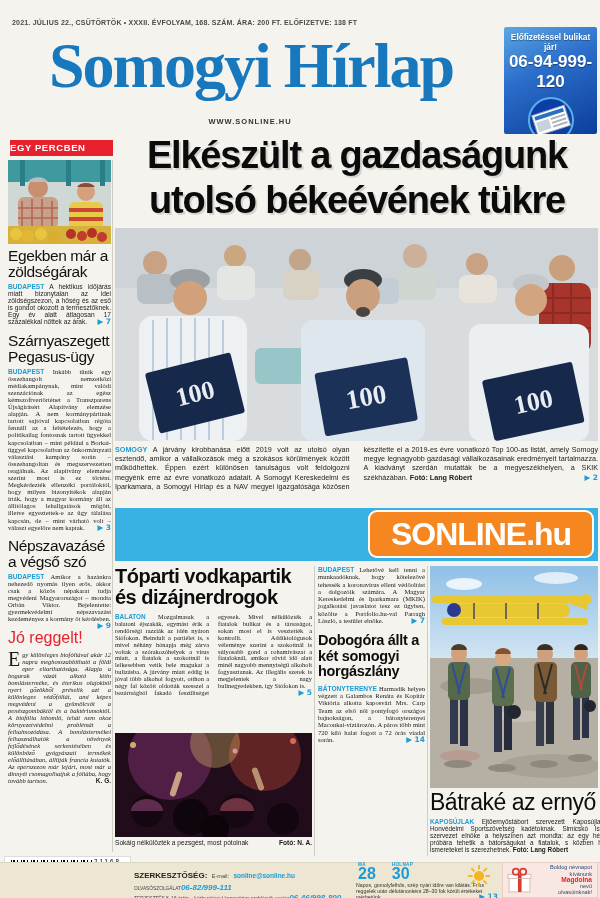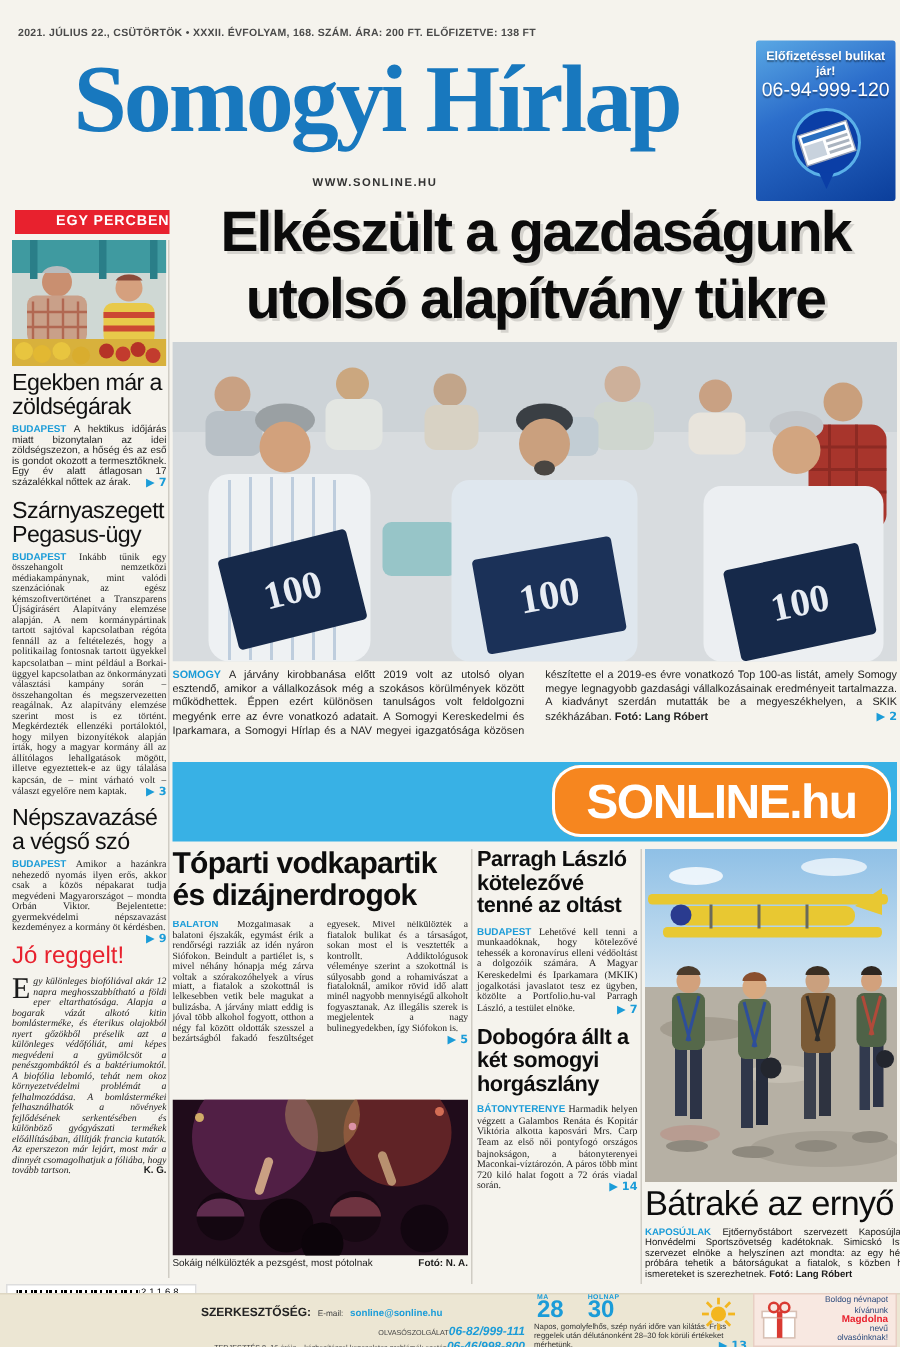--- a/index.html
+++ b/index.html
@@ -11,44 +11,44 @@
   .dateline{position:absolute;left:12px;top:19px;font-size:7px;color:#4a4a4a;letter-spacing:.2px;font-weight:bold}
   .mast-title{position:absolute;left:4px;top:24px;width:494px;text-align:center;
               font-family:"Liberation Serif",serif;font-weight:bold;font-size:64px;line-height:1.3;
               color:#1878be;letter-spacing:-2px}
   .website{position:absolute;left:0;top:117px;width:500px;text-align:center;font-size:7.5px;
            font-weight:bold;color:#333;letter-spacing:1px}
   .sub-ad{position:absolute;left:504px;top:27px;width:93px;height:107px;border-radius:2px;
           background:linear-gradient(155deg,#5aa8e4 0%,#2c6ecb 40%,#0b3e9b 100%);
           color:#fff;text-align:center;overflow:hidden}
   .sub-ad .l1{font-size:8.3px;font-weight:bold;margin-top:5px;text-shadow:0 1px 1px rgba(0,0,0,.4)}
-  .sub-ad .l2{font-size:13px;font-weight:normal;text-shadow:0 1px 1px rgba(0,0,0,.4)}
+  .sub-ad .l2{font-size:17px;font-weight:bold;text-shadow:0 1px 1px rgba(0,0,0,.4)}
   .sub-ad svg{margin-top:2px}
 
   
   .kicker{position:absolute;left:10px;top:140px;width:103px;height:16px;background:#e8212e;color:#fff;
-          font-weight:bold;font-size:9.5px;line-height:16px;text-align:right;letter-spacing:.6px}
+          font-weight:bold;font-size:9.5px;line-height:16px;text-align:left;letter-spacing:.6px}
   .headline{position:absolute;left:116px;top:133px;width:482px;text-align:center;font-weight:700;
             font-size:38px;line-height:45px;letter-spacing:-1.2px;color:#0b0b0b;
             text-shadow:2px 2px 0 rgba(0,0,0,.13)}
   .main-photo{position:absolute;left:115px;top:228px;width:483px;height:213px}
   .main-caption{position:absolute;left:115px;top:445px;width:483px;font-size:7.2px;line-height:9.2px;
                 column-count:2;column-gap:14px;text-align:justify;color:#222;font-weight:500}
   .lead-word{color:#1b9cd8;font-weight:bold;font-family:"Liberation Sans",sans-serif}
   .credit{font-weight:bold}
   .pref{float:right;color:#1b9cd8;font-weight:bold;font-size:7.5px;
         font-family:"DejaVu Sans",sans-serif;padding-left:3px}
 
   
   .banner{position:absolute;left:115px;top:508px;width:483px;height:53px;background:#38b1e5}
   .banner-inner{position:absolute;left:9px;top:5px;width:250px;height:42px;
                 border:2px dashed rgba(255,255,255,.95);color:#fff;font-weight:bold;font-size:16.5px;
                 text-align:center;line-height:19px;padding-top:2px}
   .sonline-logo{position:absolute;right:4px;top:2px;width:226px;height:48px;background:#f6861f;
-                border-radius:19px;color:#fff;display:flex;align-items:center;justify-content:center;
+                border-radius:9px;color:#fff;display:flex;align-items:center;justify-content:center;
                 font-weight:700;font-size:32px;letter-spacing:-1px;box-shadow:0 0 0 2px #fff inset}
 
   
   .sidebar{position:absolute;left:8px;top:160px;width:103px;height:692px;overflow:hidden}
   .s-photo{display:block;width:103px;height:84px;margin-bottom:4px}
   .s-title{font-size:15.5px;line-height:16px;font-weight:400;letter-spacing:-.4px;color:#111;margin:3px 0 3px}
   .s-body{font-size:6.6px;line-height:7.1px;text-align:justify;color:#222;margin-bottom:7px}
   .s-body.serif{font-family:"Liberation Serif",serif}
   .jr-title{color:#e8212e;font-size:16px;font-weight:400;margin:4px 0 4px}
   .jr-body{font-family:"Liberation Serif",serif;font-style:italic;font-size:6.5px;line-height:7px;text-align:justify}
@@ -81,21 +81,21 @@
   .sky-photo{display:block;width:168px;height:222px}
   .t-ernyo{font-size:23px;font-weight:400;letter-spacing:-.5px;margin:1px 0 2px;color:#0d0d0d}
   .c3-cap{font-size:6.4px;line-height:7px;text-align:justify;font-weight:500}
 
   
   .strip{position:absolute;left:0;top:862px;width:600px;height:36px;background:#ece6d3;border-top:1px solid #ddd6c2}
   .contact{position:absolute;left:134px;top:864px;width:216px;height:32px}
   .ct-head{font-size:8px;font-weight:700;color:#222}
   .ct-email-label{font-size:5.5px;font-weight:400;color:#444}
   .ct-email{font-size:6.5px;font-weight:700;color:#1b9cd8}
-  .ct-row{display:flex;justify-content:flex-end;align-items:baseline;margin-top:1.2px}
+  .ct-row{display:flex;justify-content:flex-start;align-items:baseline;margin-top:1.2px}
   .ct-label{font-size:4.8px;color:#444}
   .ct-phone{font-size:8px;font-weight:700;font-style:italic;color:#1b9cd8;white-space:nowrap}
   .weather{position:absolute;left:356px;top:862px;width:142px;height:36px}
   .w-temps{display:flex;gap:16px;margin-left:2px}
   .w-block{text-align:left}
   .w-label{font-size:4.6px;color:#1b9cd8;font-weight:700;letter-spacing:.3px}
   .w-num{font-size:16px;font-weight:700;color:#1b9cd8;line-height:13px}
   .sun{position:absolute;right:8px;top:3px}
   .w-text{font-size:5.2px;line-height:6.1px;margin-top:2px;color:#333}
   .nameday{position:absolute;left:502px;top:862px;width:96px;height:36px;background:#f8e8e1;
@@ -126,21 +126,21 @@
         <rect x="18" y="24" width="13" height="10" fill="#c8d2dd"></rect>
         <rect x="33" y="24" width="15" height="2" fill="#aab4c0"></rect>
         <rect x="33" y="28" width="15" height="2" fill="#aab4c0"></rect>
         <rect x="33" y="32" width="15" height="2" fill="#aab4c0"></rect>
       </g>
     </svg>
   </div>
 
   <div class="kicker">EGY PERCBEN</div>
   <h1 class="headline"><span>Elkészült a gazdaságunk</span><br>
-    <span>utolsó alapítvány tükre</span></h1>
+    <span>utolsó békeévének tükre</span></h1>
 
   <svg class="main-photo" viewBox="0 0 483 213" preserveAspectRatio="none">
     <rect width="483" height="213" fill="#d8dcdf"></rect>
     <rect width="483" height="60" fill="#cdd3d7"></rect>
 
     <circle cx="40" cy="35" r="12" fill="#c9a183"></circle>
       <rect x="22" y="46" width="38" height="30" rx="8" fill="#b8c0c6"></rect>
     <circle cx="120" cy="28" r="11" fill="#cba77f"></circle>
       <rect x="102" y="38" width="38" height="34" rx="8" fill="#e3e6e2"></rect>
     <circle cx="185" cy="32" r="11" fill="#c2a58a"></circle>
@@ -273,21 +273,20 @@
       <path d="M105 78a17 13 0 0 1 34 0" fill="#6e3340"></path>
       <circle cx="100" cy="96" r="14" fill="#0c040a"></circle>
     </svg>
     <div class="p-cap">
       <span>Sokáig nélkülözték a pezsgést, most pótolnak</span>
       <span class="credit">Fotó: N. A.</span>
     </div>
   </div>
 
   <div class="col2">
-    <h2 class="t-med">Parragh László kötelezővé tenné az oltást</h2>
     <p class="c2-body"><span class="lead-word">BUDAPEST</span>
       <span>Lehetővé kell tenni a munkaadóknak, hogy kötelezővé tehessék a koronavírus elleni védőoltást a dolgozóik számára. A Magyar Kereskedelmi és Iparkamara (MKIK) jogalkotási javaslatot tesz ez ügyben, közölte a Portfolio.hu-val Parragh László, a testület elnöke.</span>
       <span class="pref">▶ 7</span></p>
     <h2 class="t-med">Dobogóra állt a két somogyi horgászlány</h2>
     <p class="c2-body"><span class="lead-word">BÁTONYTERENYE</span>
       <span>Harmadik helyen végzett a Galambos Renáta és Kopitár Viktória alkotta kaposvári Mrs. Carp Team az első női pontyfogó országos bajnokságon, a bátonyterenyei Maconkai-víztározón. A páros több mint 720 kiló halat fogott a 72 órás viadal során.</span>
       <span class="pref">▶ 14</span></p>
   </div>
 
   <div class="col3">

